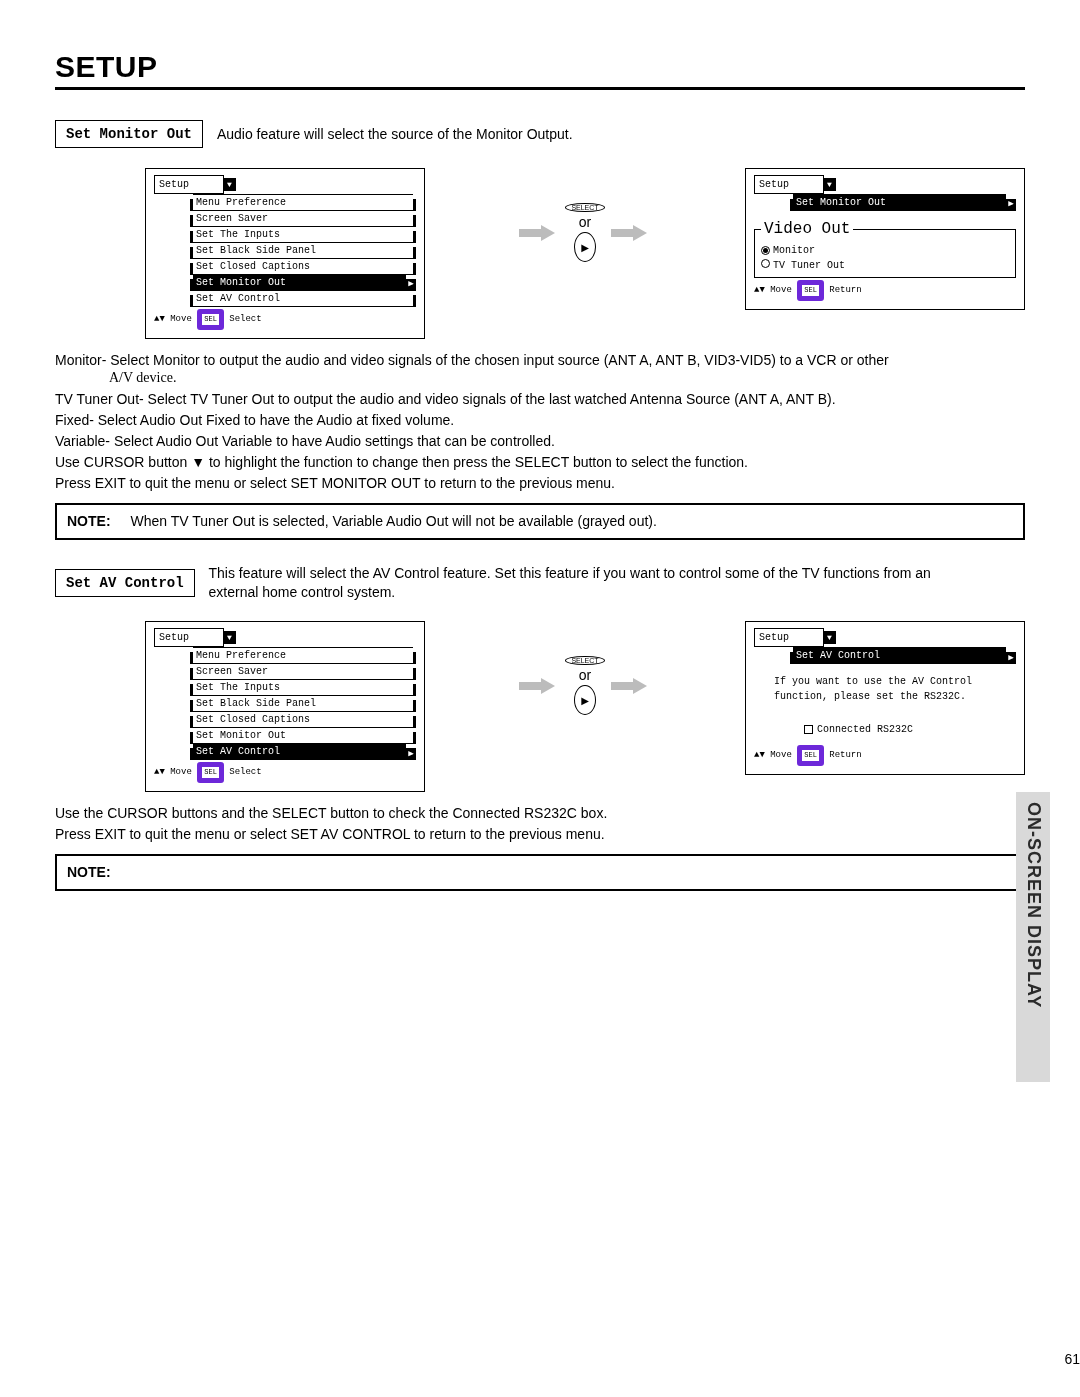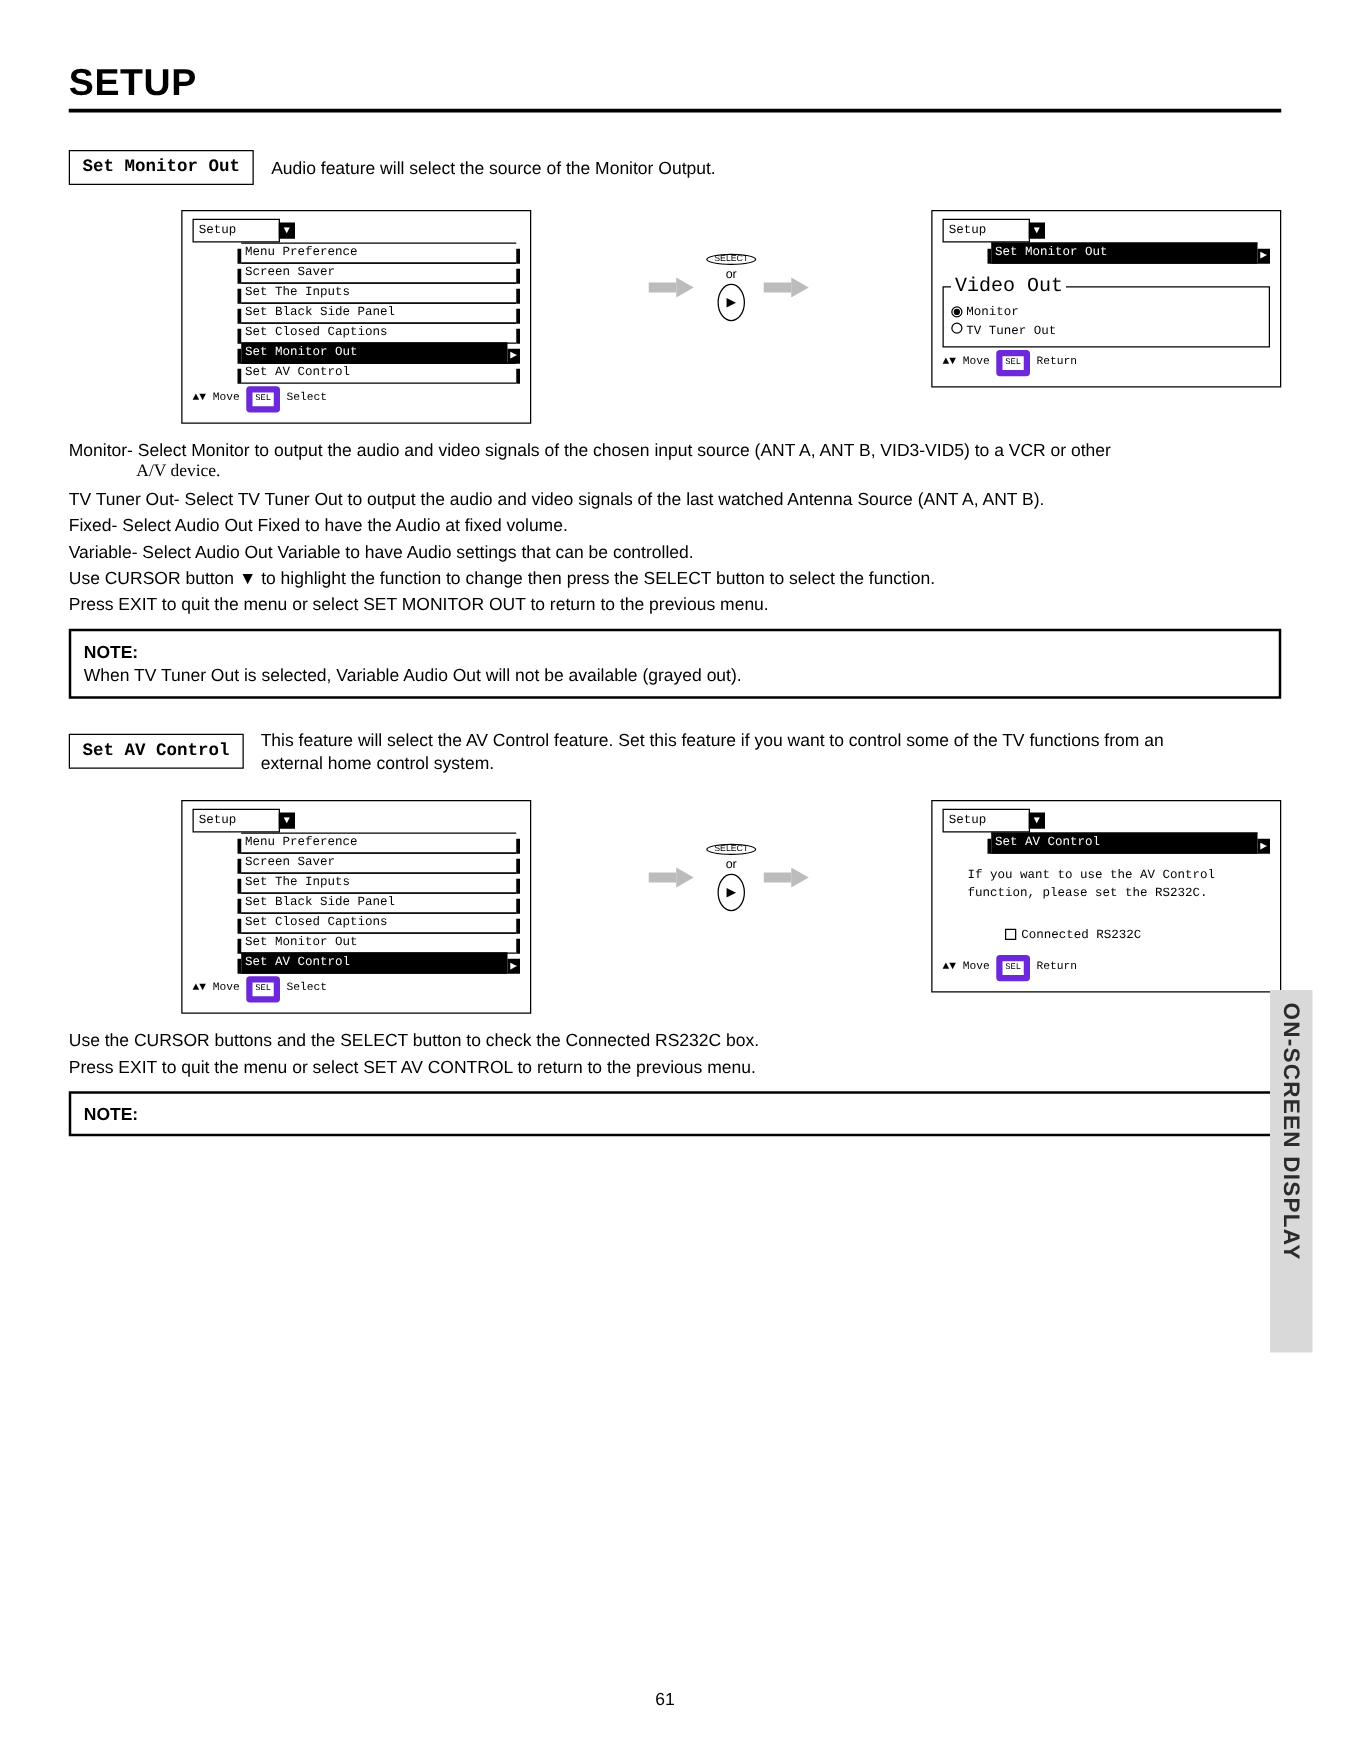--- a/index.html
+++ b/index.html
@@ -175,21 +175,21 @@
     border-top: 8px solid transparent;
     border-bottom: 8px solid transparent;
   }
   .oval-btn {
     border: 1px solid #000;
     border-radius: 50%/50%;
     padding: 0px 5px;
     font-size: 7px;
   }
   .or-text {
-    font-size: 10px;
+    font-size: 14px;
     margin: 1px 0;
   }
   .nav-blob {
     width: 22px;
     height: 30px;
     border: 1px solid #000;
     border-radius: 50%/50%;
     display:flex;
     align-items:center;
     justify-content:center;
@@ -204,21 +204,20 @@
     margin: 2px 0;
     line-height: 1.35;
   }
   .indent { padding-left: 54px; font-family: Liberation Serif, serif; }
   .note-box {
     border: 2px solid #000;
     padding: 7px 10px;
     margin: 10px 0 24px 0;
     display: flex;
     line-height: 1.35;
-    flex-direction: column;
   }
   .note-box .note-label {
     font-weight: bold;
     padding-right: 20px;
     white-space: nowrap;
   }
   .note-box .note-body {
     flex: 1;
     text-align: justify;
   }
@@ -248,22 +247,22 @@
     letter-spacing: 1px;
     display:flex;
     align-items:center;
     justify-content: flex-start;
     padding-top: 10px;
     color: #2b2b2b;
   }
   .page-num {
     position:absolute;
     bottom: 30px;
-    left:0; right:16px;
-    text-align:center;
+    left:0; right:0;
+    text-align:right;
     font-size: 14px;
   }
 </style>
 </head>
 <body>
 
 <div class="page-title">SETUP</div>
 <div class="title-rule"></div>
 
 <div>

